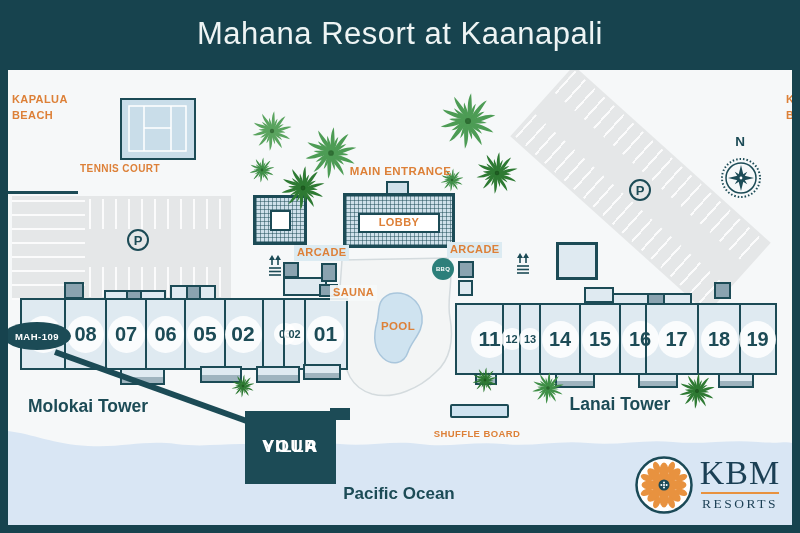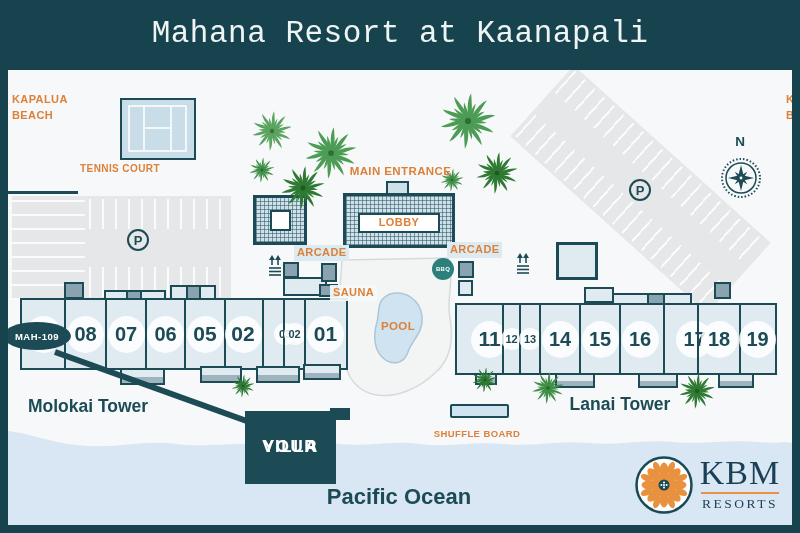--- a/index.html
+++ b/index.html
@@ -8,21 +8,21 @@
     --orange:#dd8038;
     --bld:#dfeaf1;
     --slate:#8aa3b0;
     --ocean:#d9e6f4;
     --lot:#e5e7e8;
   }
   *{margin:0;padding:0;box-sizing:border-box}
   body{font-family:"Liberation Sans",sans-serif;background:#333;}
   .frame{position:relative;width:800px;height:533px;background:var(--teal-dark);overflow:hidden}
   .title{position:absolute;top:16px;left:0;right:0;text-align:center;
-         font-family:Liberation Mono, monospace;font-size:31px;color:#eef4f4;letter-spacing:.5px}
+         font-family:Liberation Sans, sans-serif;font-size:31px;color:#eef4f4;letter-spacing:.5px}
   .map{position:absolute;left:8px;top:70px;width:784px;height:455px;background:#f6f8f9;overflow:hidden}
   .map *{position:absolute}
   svg.lyr{left:0;top:0}
 
   
   .olabel{color:var(--orange);font-weight:bold;font-size:11px;letter-spacing:.4px;text-align:center;line-height:1.45}
   .chip{background:rgba(246,248,249,.92);padding:0 3px}
   .archip{background:#dcebf2;padding:0 3px}
   .tlabel{color:var(--teal);font-weight:bold;text-align:center}
 
@@ -223,21 +223,21 @@
           <span class="num">14</span>
         </div>
       <div class="cell b" style="left:122px;width:40px">
           <span class="disc"></span>
           <span class="num">15</span>
         </div>
       <div class="cell b" style="left:162px;width:40px">
           <span class="disc"></span>
           <span class="num">16</span>
         </div>
-      <div class="cell b" style="left:206px;width:61px">
+      <div class="cell b" style="left:188px;width:61px">
           <span class="disc"></span>
           <span class="num">17</span>
         </div>
       <div class="cell b" style="left:240px;width:42px">
           <span class="disc"></span>
           <span class="num">18</span>
         </div>
       <div class="cell b" style="left:282px;width:35px">
           <span class="disc"></span>
           <span class="num">19</span>
@@ -307,21 +307,21 @@
     <div class="olabel archip" style="left:286px;top:175px">ARCADE</div>
     <div class="olabel archip" style="left:439px;top:172px">ARCADE</div>
     <div class="olabel chip" style="left:322px;top:215px">SAUNA</div>
     <div class="bbq" style="left:424px;top:188px">
       <span>BBQ</span>
       </div>
     <div class="olabel" style="left:362px;top:248px;width:56px;font-size:11.5px">POOL</div>
     <div class="olabel" style="left:409px;top:357px;width:120px;font-size:9.5px">SHUFFLE BOARD</div>
     <div class="tlabel" style="left:10px;top:326px;width:140px;font-size:17.5px">Molokai Tower</div>
     <div class="tlabel" style="left:532px;top:324px;width:160px;font-size:17.5px">Lanai Tower</div>
-    <div class="tlabel" style="left:291px;top:414px;width:200px;font-size:22px">Pacific Ocean</div>
+    <div class="tlabel" style="left:291px;top:414px;width:200px;font-size:17px">Pacific Ocean</div>
 
     <div class="tlabel" style="left:722px;top:64px;width:20px;font-size:13.5px">N</div>
     <svg width="44" height="44" viewBox="-22 -22 44 44" style="left:711px;top:86px">
       <circle r="19" fill="none" stroke="#1c4b56" stroke-width="2" stroke-dasharray="1.5,2"></circle>
       <circle r="15" fill="none" stroke="#1c4b56" stroke-width="1.5"></circle>
       <path d="M0,-13 L2.6,-2.6 L13,0 L2.6,2.6 L0,13 L-2.6,2.6 L-13,0 L-2.6,-2.6 Z" fill="#1c4b56" transform="rotate(45) scale(.68)"></path>
       <path d="M0,-13 L2.6,-2.6 L13,0 L2.6,2.6 L0,13 L-2.6,2.6 L-13,0 L-2.6,-2.6 Z" fill="#1c4b56"></path>
       <circle r="1.4" fill="#fff"></circle>
     </svg>
 

